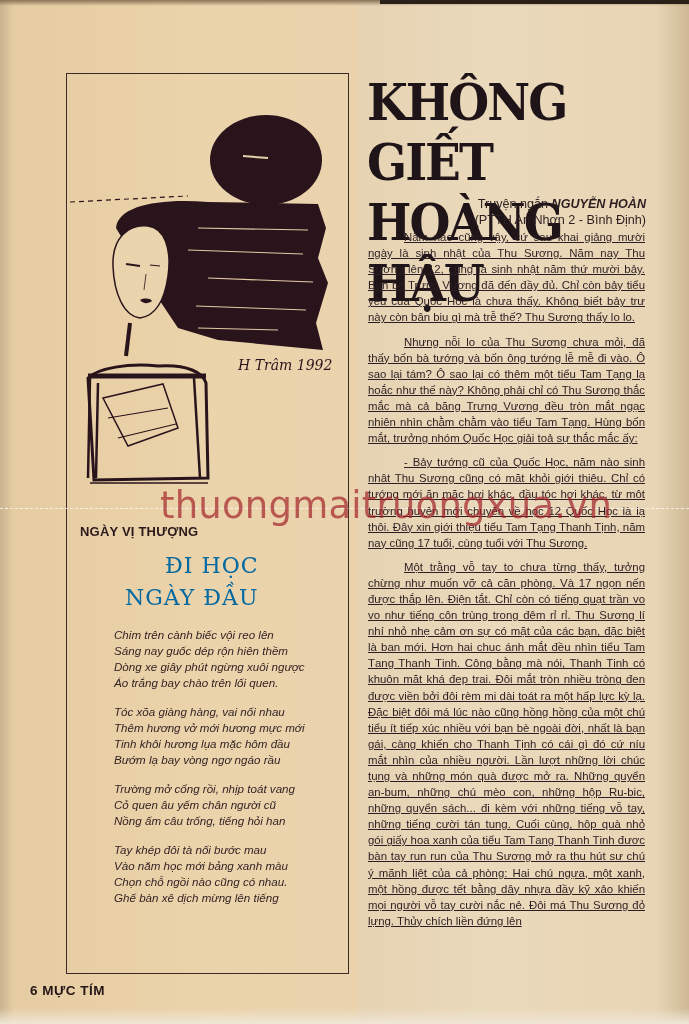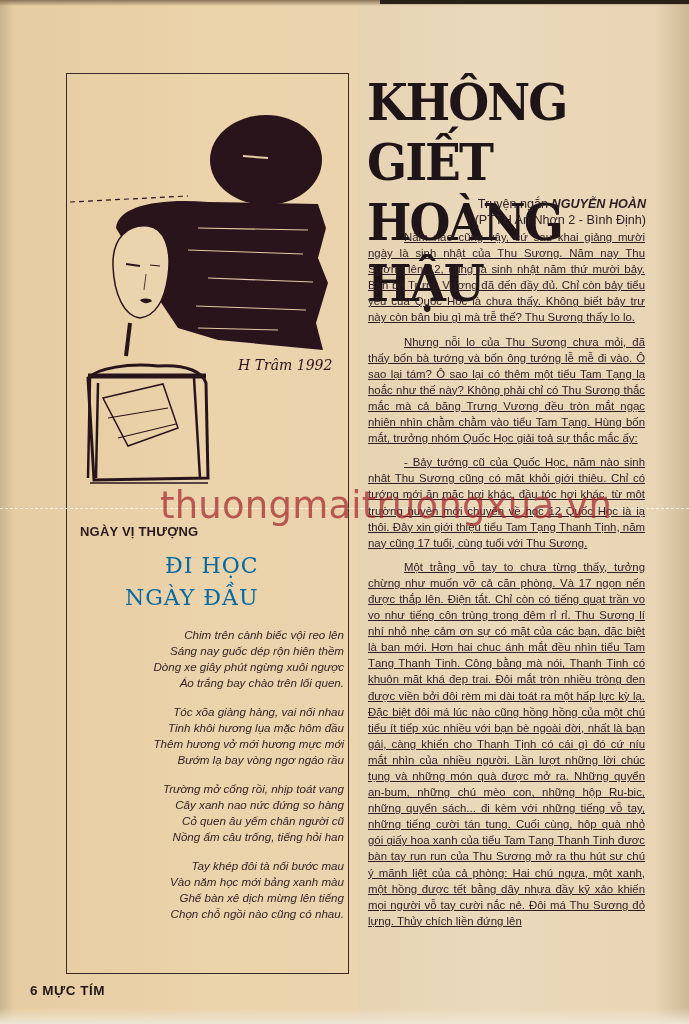--- a/index.html
+++ b/index.html
@@ -41,21 +41,21 @@
   }
   .poem-title {
     position: absolute; left: 125px; top: 550px;
     font-family: "DejaVu Serif", serif; font-size: 22px; line-height: 32px;
     color: #0369a1; letter-spacing: 1px; font-weight: normal; text-align: right;
   }
   .poem {
     position: absolute; left: 114px; top: 627px; width: 230px;
     font-style: italic; font-size: 11.6px; line-height: 16px; color: #2f1f22;
   }
-  .stanza { margin: 0 0 13px 0; text-align: right; }
+  .stanza { margin: 0 0 13px 0; }
   .stanza div { white-space: nowrap; }
   .footer {
     position: absolute; left: 30px; top: 983px;
     font-weight: bold; font-size: 13.5px; color: #241616; letter-spacing: 0.5px;
   }
   
   .headline {
     position: absolute; left: 367px; top: 72px; width: 290px;
     font-family: "DejaVu Serif", serif; font-weight: bold;
     font-size: 47px; line-height: 56px; color: #1f1418;
@@ -138,35 +138,34 @@
 
 <div class="poem">
   <div class="stanza">
     <div>Chim trên cành biếc vội reo lên</div>
     <div>Sáng nay guốc dép rộn hiên thềm</div>
     <div>Dòng xe giây phút ngừng xuôi ngược</div>
     <div>Áo trắng bay chào trên lối quen.</div>
   </div>
   <div class="stanza">
     <div>Tóc xõa giàng hàng, vai nối nhau</div>
+    <div>Thêm hương vở mới hương mực mới</div>
     <div>Tinh khôi hương lụa mặc hôm đầu</div>
-    <div>Thêm hương vở mới hương mực mới</div>
     <div>Bướm lạ bay vòng ngơ ngáo rầu</div>
   </div>
   <div class="stanza">
     <div>Trường mở cổng rồi, nhịp toát vang</div>
-    <div>Cây xanh nao nức đứng so hàng</div>
     <div>Cỏ quen âu yếm chân người cũ</div>
     <div>Nồng ấm câu trống, tiếng hỏi han</div>
   </div>
   <div class="stanza">
     <div>Tay khép đôi tà nối bước mau</div>
     <div>Vào năm học mới bảng xanh màu</div>
+    <div>Chọn chỗ ngồi nào cũng có nhau.</div>
     <div>Ghế bàn xê dịch mừng lên tiếng</div>
-    <div>Chọn chỗ ngồi nào cũng có nhau.</div>
   </div>
 </div>
 
 <div class="footer">6 MỰC TÍM</div>
 
 <div class="headline">
   <div>KHÔNG GIẾT</div>
   <div>HOÀNG HẬU</div>
 </div>
 

